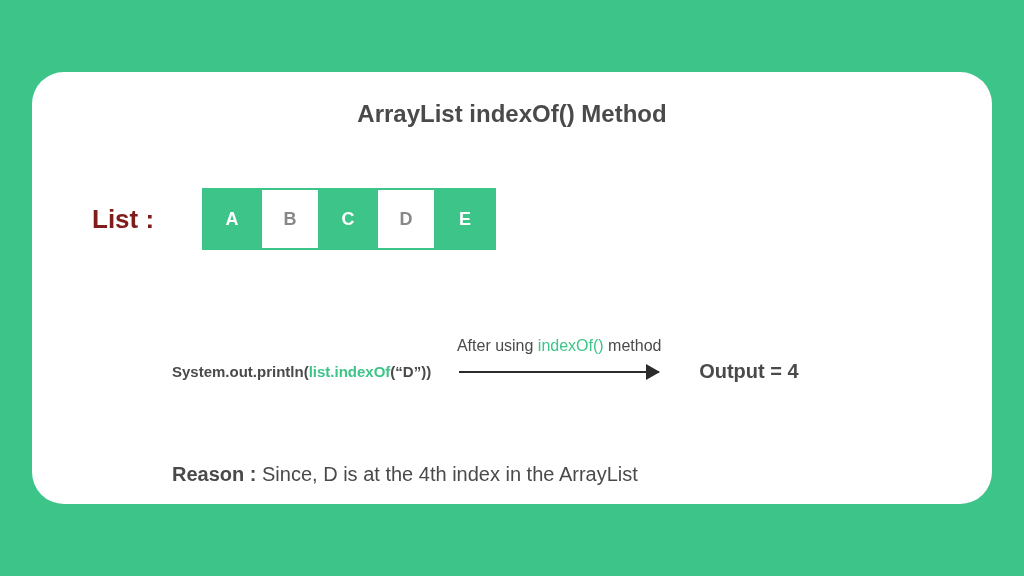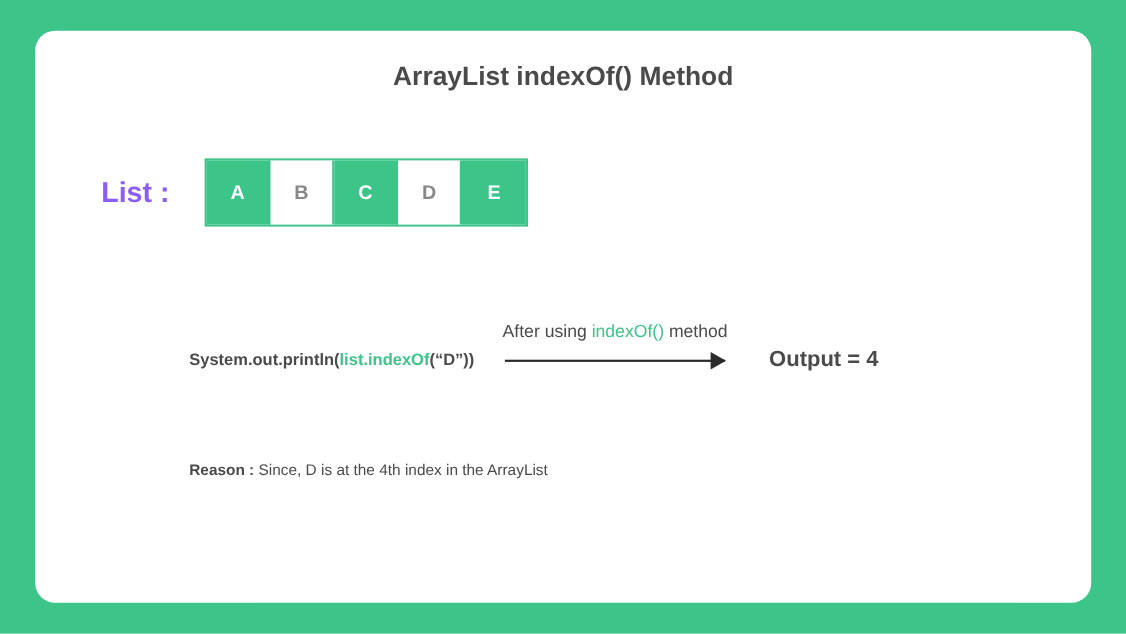--- a/index.html
+++ b/index.html
@@ -7,44 +7,44 @@
     width: 1024px;
     height: 576px;
     background: #3dc488;
     font-family: -apple-system, BlinkMacSystemFont, "Segoe UI", Arial, sans-serif;
     display: flex;
     align-items: center;
     justify-content: center;
   }
   .card {
     width: 960px;
-    height: 520px;
+    height: 432px;
     background: #ffffff;
-    border-radius: 18px;
+    border-radius: 32px;
     position: relative;
     padding: 28px 40px 24px 40px;
   }
   .title {
     text-align: center;
     font-size: 24px;
     font-weight: 700;
     color: #4a4a4a;
     margin-bottom: 60px;
   }
   .list-row {
     display: flex;
     align-items: center;
     margin-left: 20px;
     margin-bottom: 110px;
   }
   .list-label {
     font-size: 26px;
     font-weight: 700;
-    color: #8b5cf6;
-    margin-right: 32px;
+    color: #7f1d1d;
+    margin-right: 48px;
   }
   .cells {
     display: flex;
     border: 2px solid #3dc488;
   }
   .cell {
     width: 58px;
     height: 58px;
     display: flex;
     align-items: center;
@@ -100,21 +100,21 @@
     border-bottom: 8px solid transparent;
   }
   .output {
     font-size: 20px;
     font-weight: 600;
     color: #4a4a4a;
     margin-left: 12px;
   }
   .reason {
     margin-left: 100px;
-    font-size: 14px;
+    font-size: 20px;
     color: #4a4a4a;
     margin-top: 32px;
   }
   .reason .bold { font-weight: 700; }
 </style>
 </head>
 <body>
 
 <div class="card">
   <h1 class="title">ArrayList indexOf() Method</h1>

